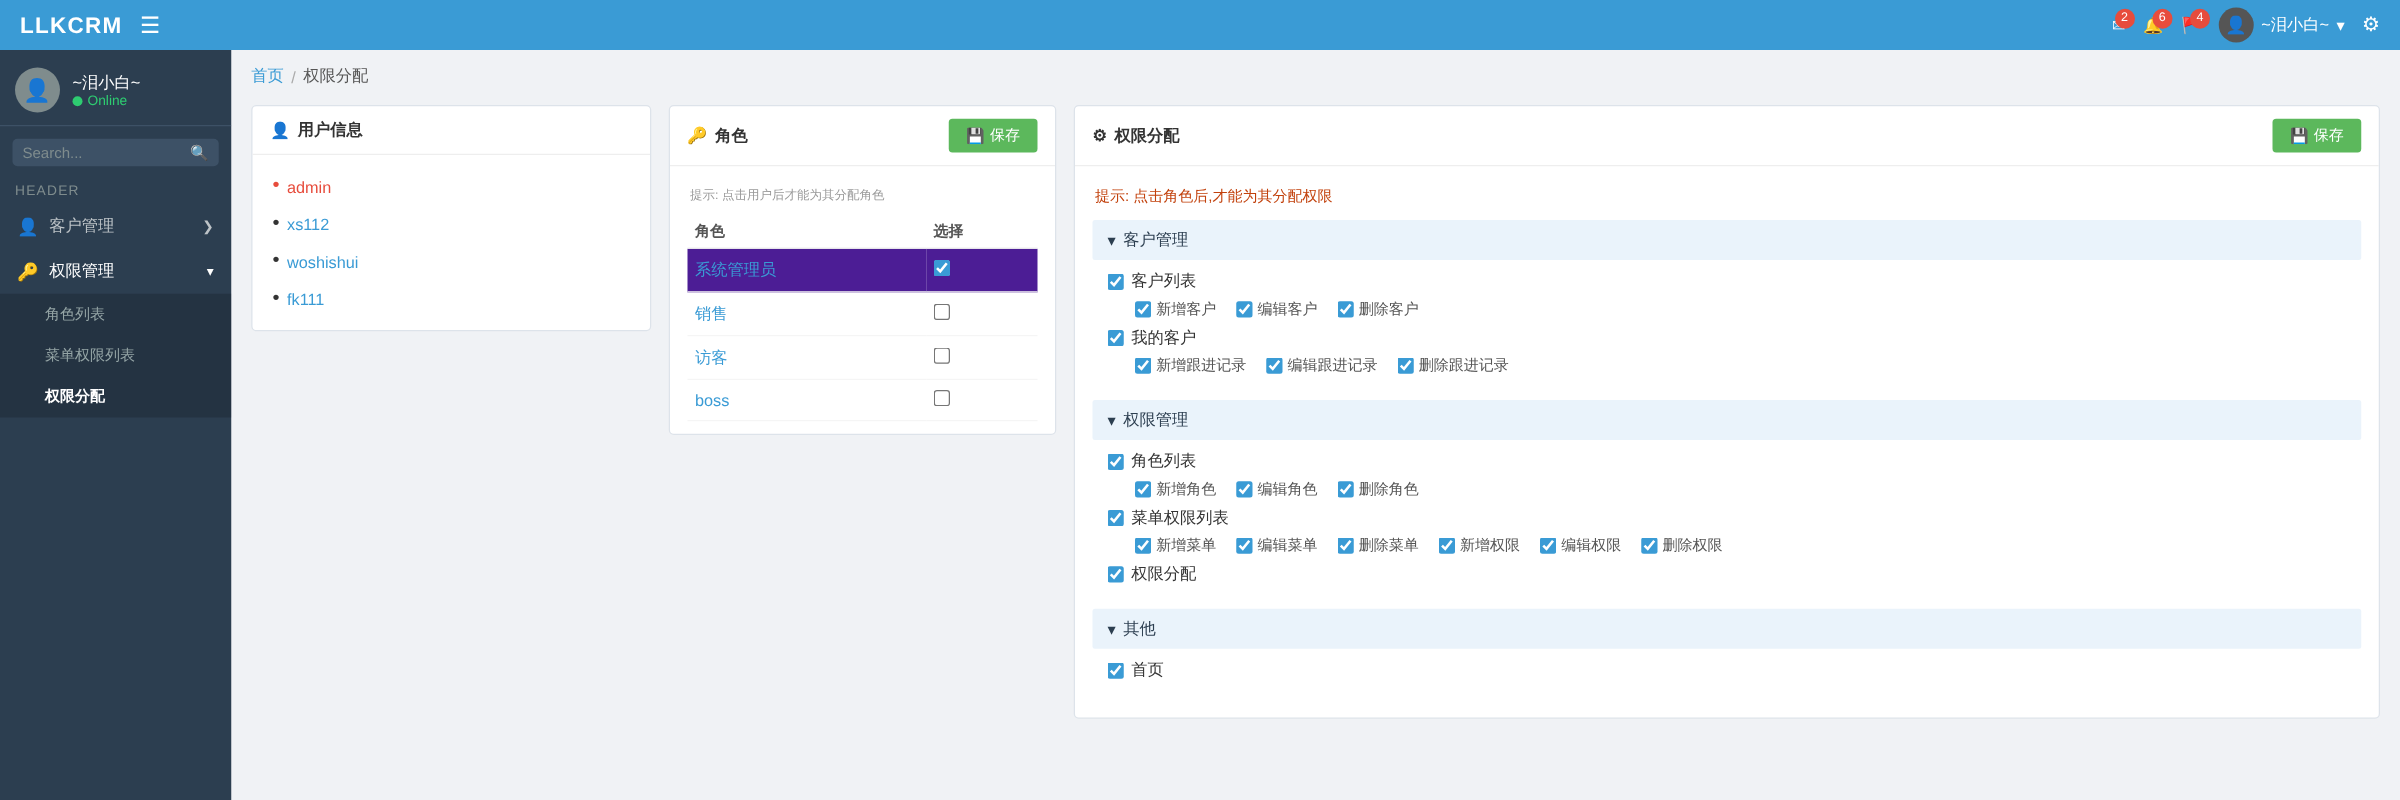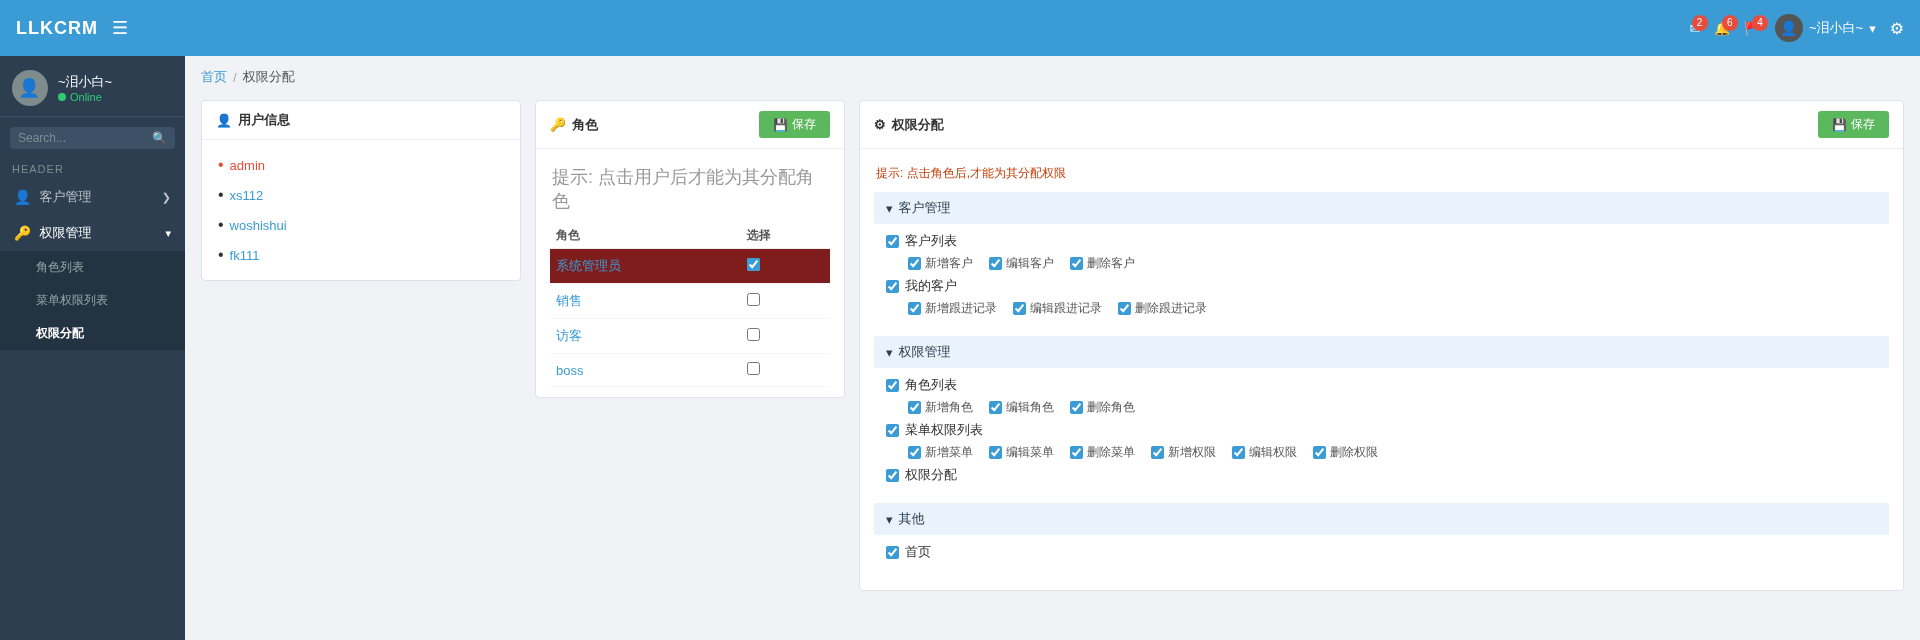--- a/index.html
+++ b/index.html
@@ -1,21 +1,21 @@
 <!DOCTYPE html>
 <html><head>
   <meta charset="utf-8">
   <style>
     * { box-sizing: border-box; margin: 0; padding: 0; }
     body { font-family: "Microsoft YaHei", "PingFang SC", Arial, sans-serif; font-size: 13px; background: #f0f2f5; color: #333; }
 
     
     .topnav {
       background: #3a9bd5;
-      height: 56px;
+      height: 40px;
       display: flex;
       align-items: center;
       justify-content: space-between;
       padding: 0 16px;
       color: #fff;
     }
     .topnav-left { display: flex; align-items: center; gap: 14px; }
     .topnav-logo { font-size: 18px; font-weight: bold; letter-spacing: 1px; }
     .topnav-hamburger { font-size: 18px; cursor: pointer; }
     .topnav-right { display: flex; align-items: center; gap: 14px; }
@@ -111,25 +111,25 @@
     .user-panel { width: 320px; min-width: 320px; }
     .user-list { list-style: none; }
     .user-list li { padding: 6px 2px; font-size: 13px; display: flex; align-items: center; gap: 6px; cursor: pointer; }
     .user-list li::before { content: "•"; font-size: 16px; }
     .user-list li.active-user::before { color: #e74c3c; }
     .user-list li.active-user a { color: #e74c3c; }
     .user-list li a { color: #3a9bd5; text-decoration: none; }
 
     
     .role-panel { width: 310px; min-width: 310px; }
-    .role-hint { font-size: 18px; color: #999; padding: 6px 2px 10px 2px; }
+    .role-hint { font-size: 10px; color: #999; padding: 6px 2px 10px 2px; }
     .role-table { width: 100%; border-collapse: collapse; }
     .role-table th { text-align: left; font-size: 12px; color: #555; padding: 4px 6px; border-bottom: 1px solid #eee; }
     .role-table td { padding: 8px 6px; font-size: 13px; border-bottom: 1px solid #f5f5f5; vertical-align: middle; }
-    .role-table tr.role-selected { background: #7f1d1d; }
+    .role-table tr.role-selected { background: #4c1d95; }
     .role-link { color: #3a9bd5; text-decoration: none; cursor: pointer; }
     .role-checkbox { cursor: pointer; }
 
     
     .perm-panel { flex: 1; }
     .perm-hint { font-size: 12px; color: #c2410c; padding: 6px 2px 10px 2px; }
     .perm-section { margin-bottom: 6px; }
     .perm-section-header {
       background: #eaf3fb; padding: 7px 12px; font-size: 13px;
       display: flex; align-items: center; gap: 6px; cursor: pointer;

